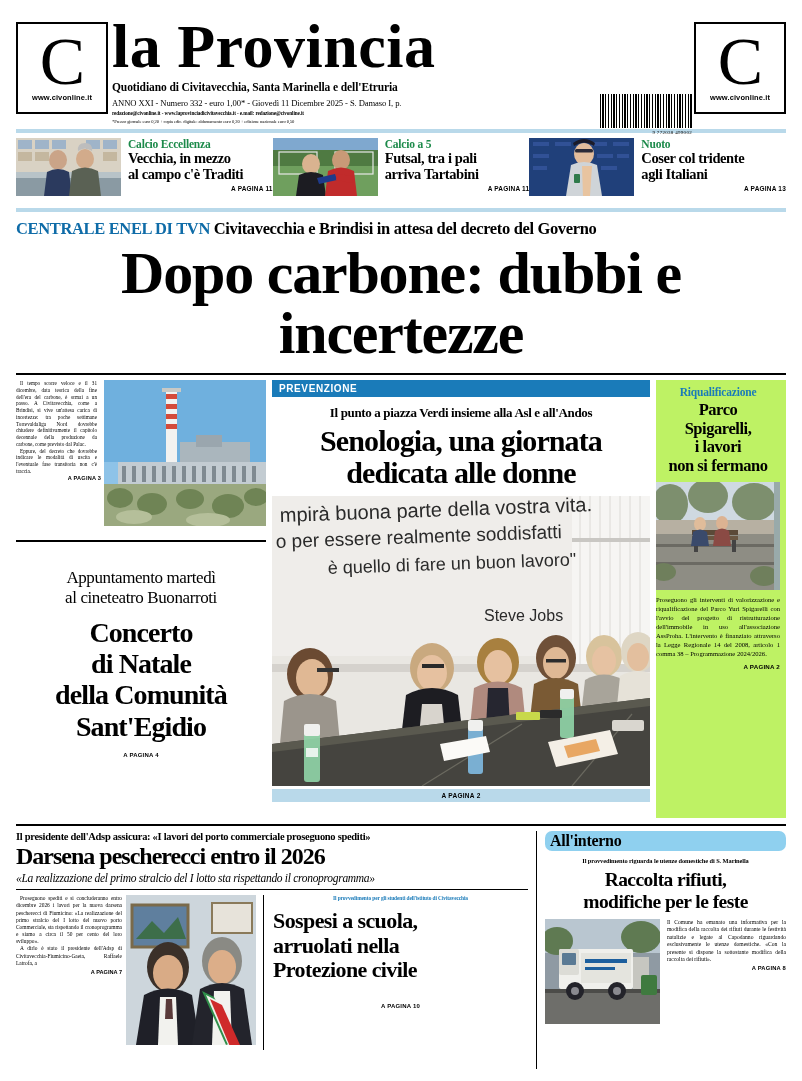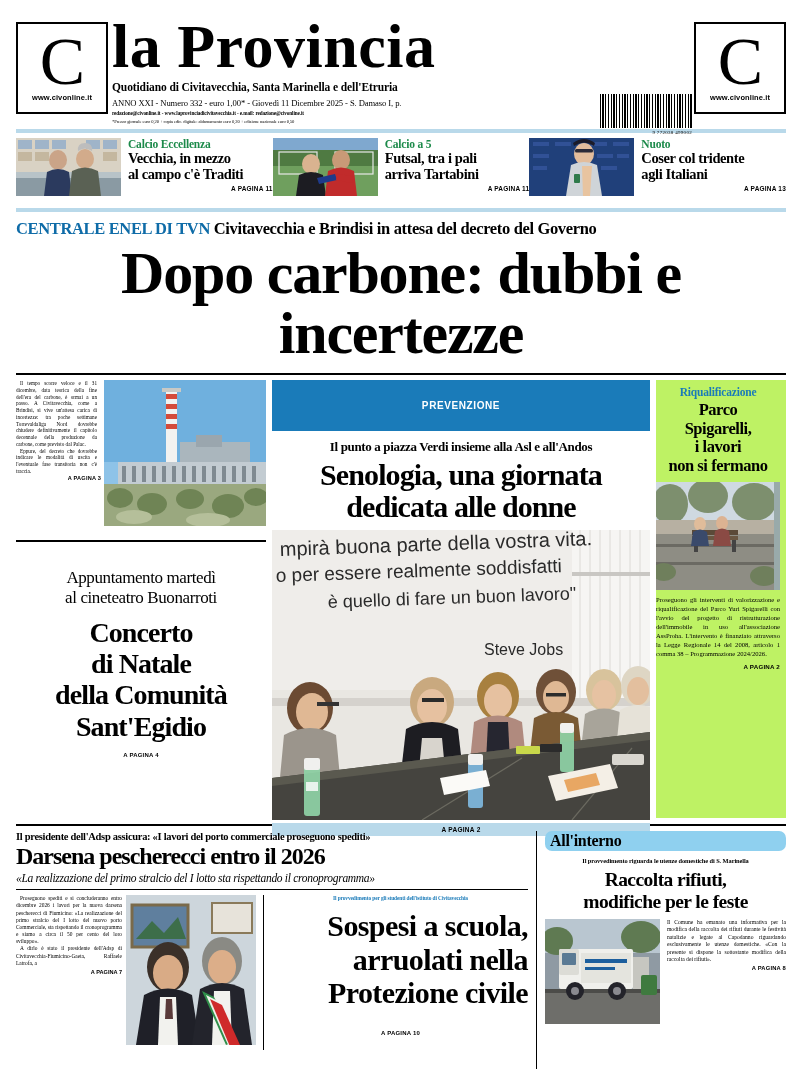--- a/index.html
+++ b/index.html
@@ -77,21 +77,21 @@
   .divider-h { height: 1.5px; background: #000; margin: 8px 0 0 0; }
 
   .concerto { text-align: center; margin-top: 26px; }
   .concerto-kicker { font-size: 17px; line-height: 1.18; letter-spacing: -0.4px; }
   .concerto-head { font-weight: bold; font-size: 28px; line-height: 1.12; letter-spacing: -0.9px; margin-top: 9px; }
   .concerto-page { font-size: 6px; font-weight: bold; font-family: "Liberation Sans", sans-serif; text-align: center; margin-top: 10px; letter-spacing: 0.2px;}
 
   
   .prev-bar {
     background: #1a7bb9; color: #fff; font-family: "Liberation Sans", sans-serif;
-    font-weight: bold; font-size: 10px; padding: 20px 7px; letter-spacing: 0.6px; text-align: center;
+    font-weight: bold; font-size: 10px; padding: 3px 7px; letter-spacing: 0.6px;
   }
   .mid-kicker { text-align: center; font-size: 13px; font-weight: bold; letter-spacing: -0.35px; margin-top: 8px; }
   .mid-head { text-align: center; font-weight: bold; font-size: 30px; line-height: 1.06; letter-spacing: -0.9px; margin-top: 4px; }
   .mid-photo { height: 290px; margin-top: 7px; overflow: hidden; position: relative; background:#cfcfca; }
   .mid-page-bar { background: #b9d9ea; text-align: center; font-size: 6.5px; font-weight: bold;
     font-family: "Liberation Sans", sans-serif; padding: 3px 0; margin-top: 3px; letter-spacing: 0.3px;}
 
   
   .col-right-inner { background: #bef264; padding: 6px 6px 4px 0; height: 100%; }
   .right-kicker { color: #1a7bb9; text-align: center; font-weight: bold; font-size: 11.5px; letter-spacing: -0.2px; }
@@ -110,21 +110,21 @@
   .dars-head { font-weight: bold; font-size: 24px; line-height: 1.0; letter-spacing: -1px; margin-top: 2px; }
   .dars-sub { font-size: 11.5px; font-style: italic; letter-spacing: -0.3px; margin-top: 4px; }
   .dars-rule { height: 1px; background: #000; margin-top: 5px; }
 
   .dars-cols { display: flex; margin-top: 5px; height: 155px; }
   .dars-text { width: 110px; flex: 0 0 110px; font-size: 5.4px; line-height: 1.33; text-align: justify; padding-right: 4px; }
   .dars-text p { text-indent: 4px; }
   .dars-photo { width: 130px; flex: 0 0 130px; height: 150px; overflow: hidden; position: relative; background:#889; }
   .dars-sosp { flex: 1; padding-left: 9px; border-left: 1.5px solid #000; margin-left: 7px; }
   .sosp-kicker { color: #1a7bb9; font-weight: bold; font-size: 5.4px; text-align: center; letter-spacing: -0.1px; }
-  .sosp-head { text-align: right; font-weight: bold; font-size: 30px; line-height: 1.12; letter-spacing: -0.6px; margin-top: 8px; }
+  .sosp-head { text-align: left; font-weight: bold; font-size: 22px; line-height: 1.12; letter-spacing: -0.6px; margin-top: 8px; }
   .sosp-page { font-size: 6px; font-weight: bold; font-family: "Liberation Sans", sans-serif; text-align: center; margin-top: 20px; letter-spacing: 0.2px;}
 
   .interno-bar { background: #8fd0ef; font-weight: bold; font-size: 16px; padding: 1px 5px; letter-spacing: -0.3px; border-radius: 7px; }
   .interno-kicker { font-size: 6.4px; font-weight: bold; text-align: center; margin-top: 6px; letter-spacing: -0.1px;}
   .interno-head { text-align: center; font-weight: bold; font-size: 19.5px; line-height: 1.1; letter-spacing: -0.55px; margin-top: 5px; }
   .interno-cols { display: flex; margin-top: 7px; height: 112px; }
   .interno-photo { width: 115px; flex: 0 0 115px; height: 105px; overflow: hidden; position: relative; background:#777; }
   .interno-body { flex: 1; padding-left: 7px; font-size: 5.6px; line-height: 1.32; text-align: justify; }
   .interno-page { font-size: 5.8px; font-weight: bold; font-family: "Liberation Sans", sans-serif; text-align: right; letter-spacing: 0.2px; margin-top: 2px;}
 </style>

